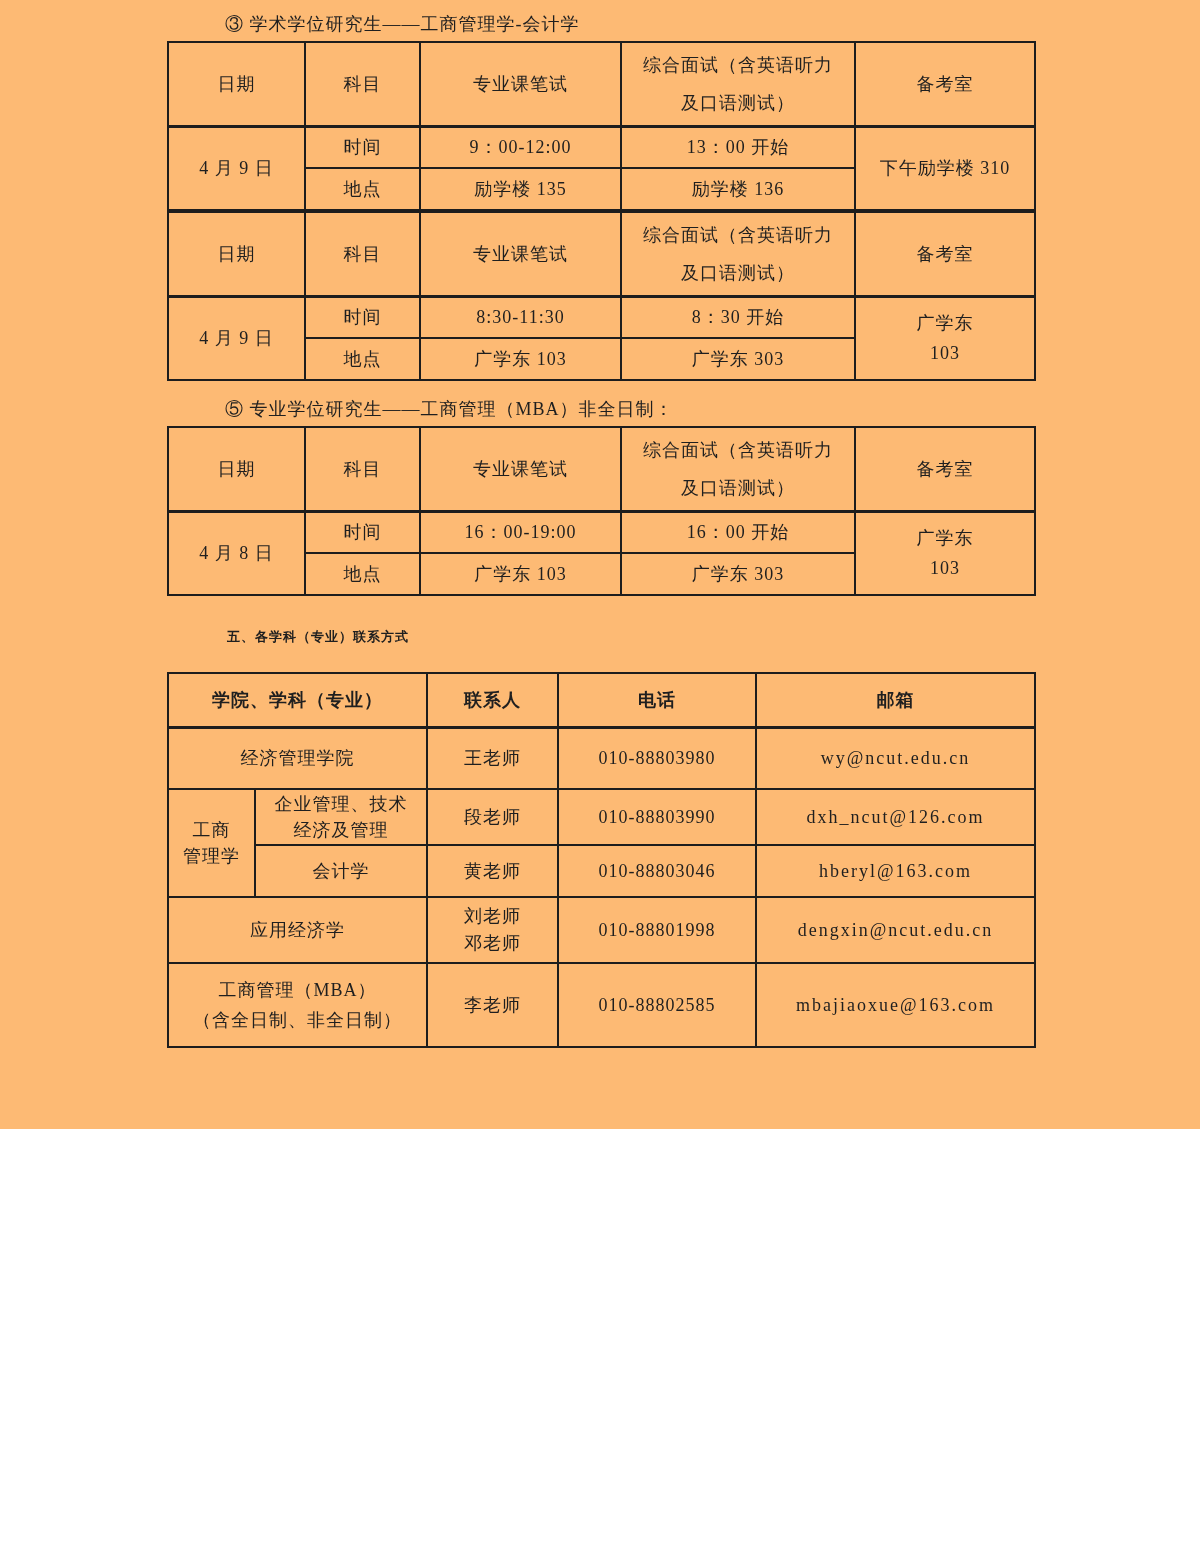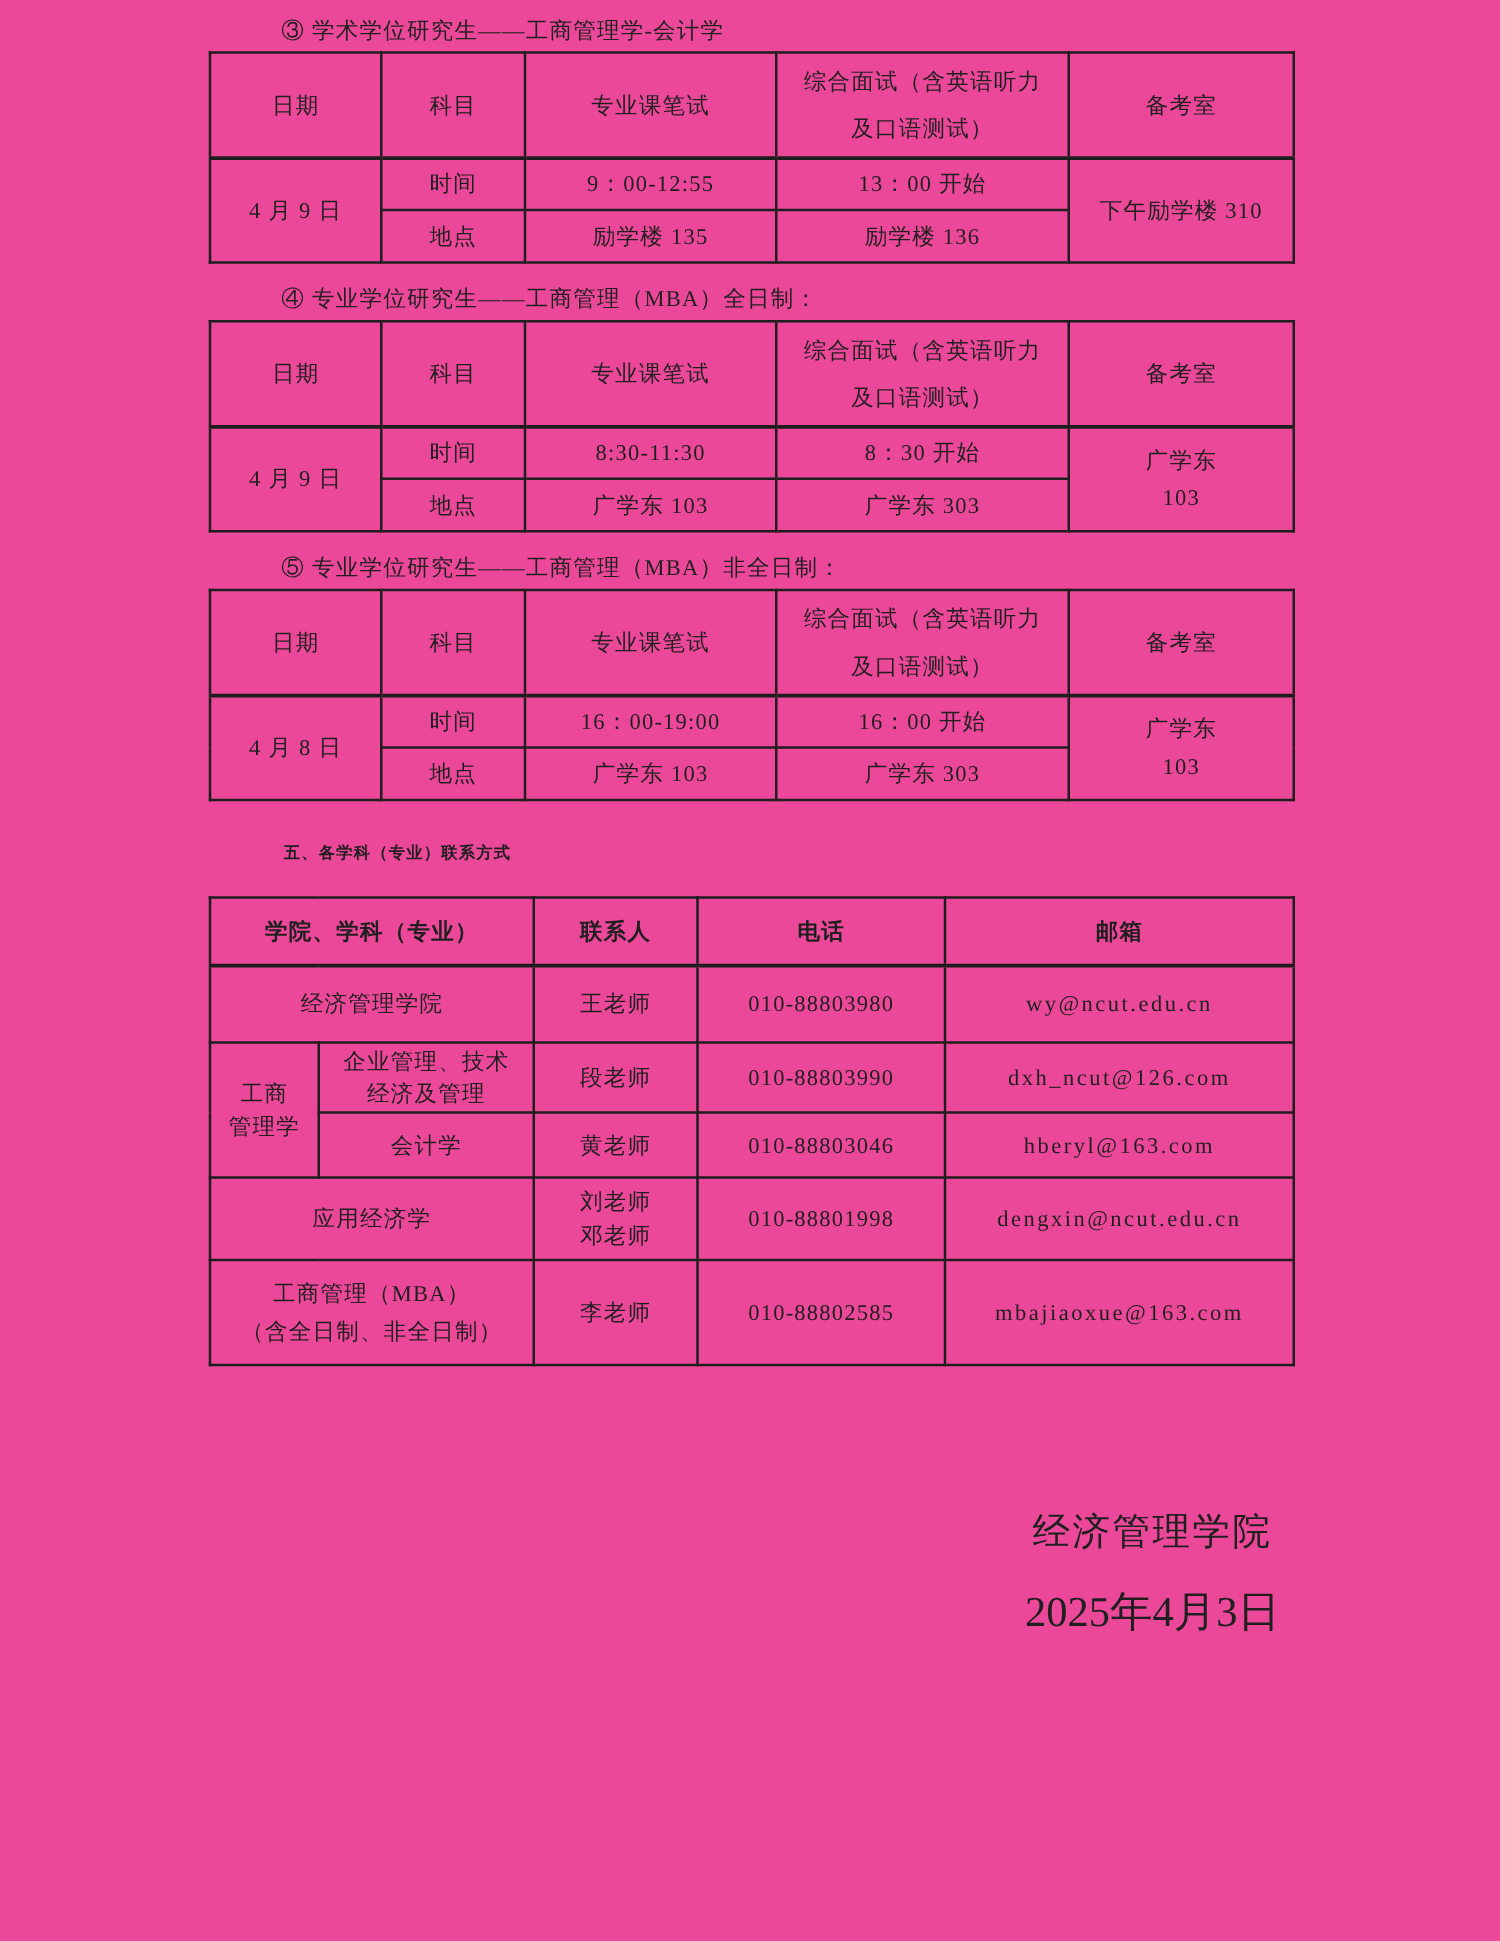--- a/index.html
+++ b/index.html
@@ -5,22 +5,22 @@
   * { box-sizing: border-box; }
   html, body { margin: 0; padding: 0; }
   body {
     background: #ffffff;
     font-family: "Liberation Serif", "DejaVu Serif", serif;
     color: #1f1f1f;
   }
   .page {
     position: relative;
     width: 1200px;
-    height: 1553px;
-    background: #ec4899;
+    height: 1129px;
+    background: #fdba74;
     overflow: hidden;
   }
   .content {
     margin-left: 167px;
     width: 867px;
     padding-top: 13px;
   }
   .tbl-caption {
     margin: 0 0 6px 58px;
     font-size: 18px;
@@ -93,33 +93,32 @@
         <td>日期</td>
         <td>科目</td>
         <td>专业课笔试</td>
         <td class="pre">综合面试（含英语听力
 及口语测试）</td>
         <td>备考室</td>
       </tr>
       <tr class="brow">
         <td rowspan="2">4 月 9 日</td>
         <td>时间</td>
-        <td>9：00-12:55</td>
+        <td>9：00-12:00</td>
         <td>13：00 开始</td>
         <td rowspan="2" class="pre prep">下午励学楼 310</td>
       </tr>
       <tr class="brow">
         <td>地点</td>
         <td>励学楼 135</td>
         <td>励学楼 136</td>
       </tr>
     </tbody>
       </table>
 
-    <p class="tbl-caption gap-top">④  专业学位研究生——工商管理（MBA）全日制：</p>
     <table class="sched">
       <colgroup>
         <col style="width:137px">
           <col style="width:115px">
           <col style="width:201px">
           <col style="width:234px">
           <col style="width:180px">
       </colgroup>
       <tbody>
           <tr class="head">

